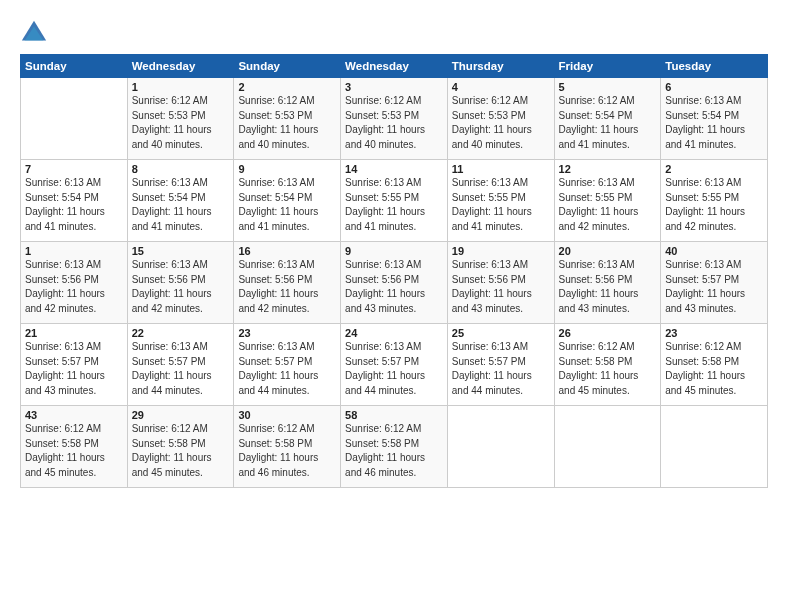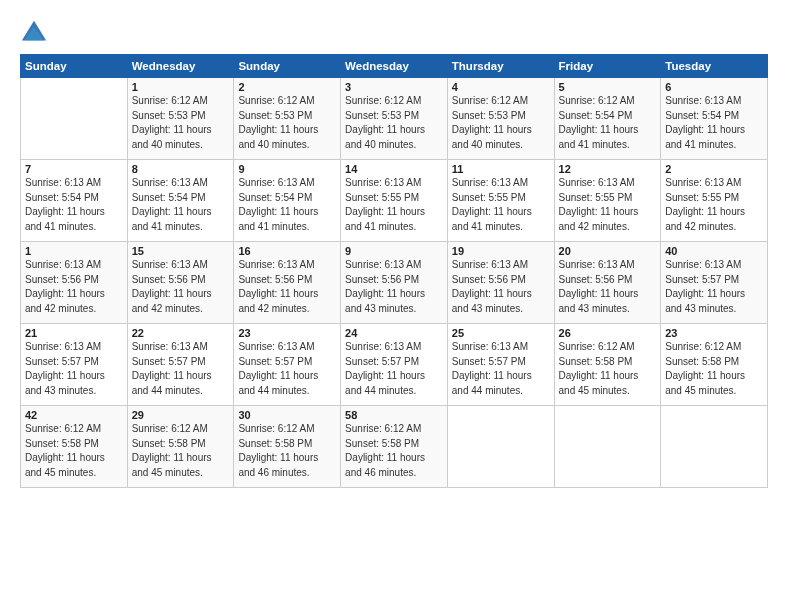--- a/index.html
+++ b/index.html
@@ -239,21 +239,21 @@
             <span class="day-num">26</span>
             <div class="day-info">Sunrise: 6:12 AM<br>Sunset: 5:58 PM<br>Daylight: 11 hours<br>and 45 minutes.</div>
           </td>
           <td>
             <span class="day-num">23</span>
             <div class="day-info">Sunrise: 6:12 AM<br>Sunset: 5:58 PM<br>Daylight: 11 hours<br>and 45 minutes.</div>
           </td>
         </tr>
         <tr>
           <td>
-            <span class="day-num">42</span>
+            <span class="day-num">43</span>
             <div class="day-info">Sunrise: 6:12 AM<br>Sunset: 5:58 PM<br>Daylight: 11 hours<br>and 45 minutes.</div>
           </td>
           <td>
             <span class="day-num">29</span>
             <div class="day-info">Sunrise: 6:12 AM<br>Sunset: 5:58 PM<br>Daylight: 11 hours<br>and 45 minutes.</div>
           </td>
           <td>
             <span class="day-num">30</span>
             <div class="day-info">Sunrise: 6:12 AM<br>Sunset: 5:58 PM<br>Daylight: 11 hours<br>and 46 minutes.</div>
           </td>

